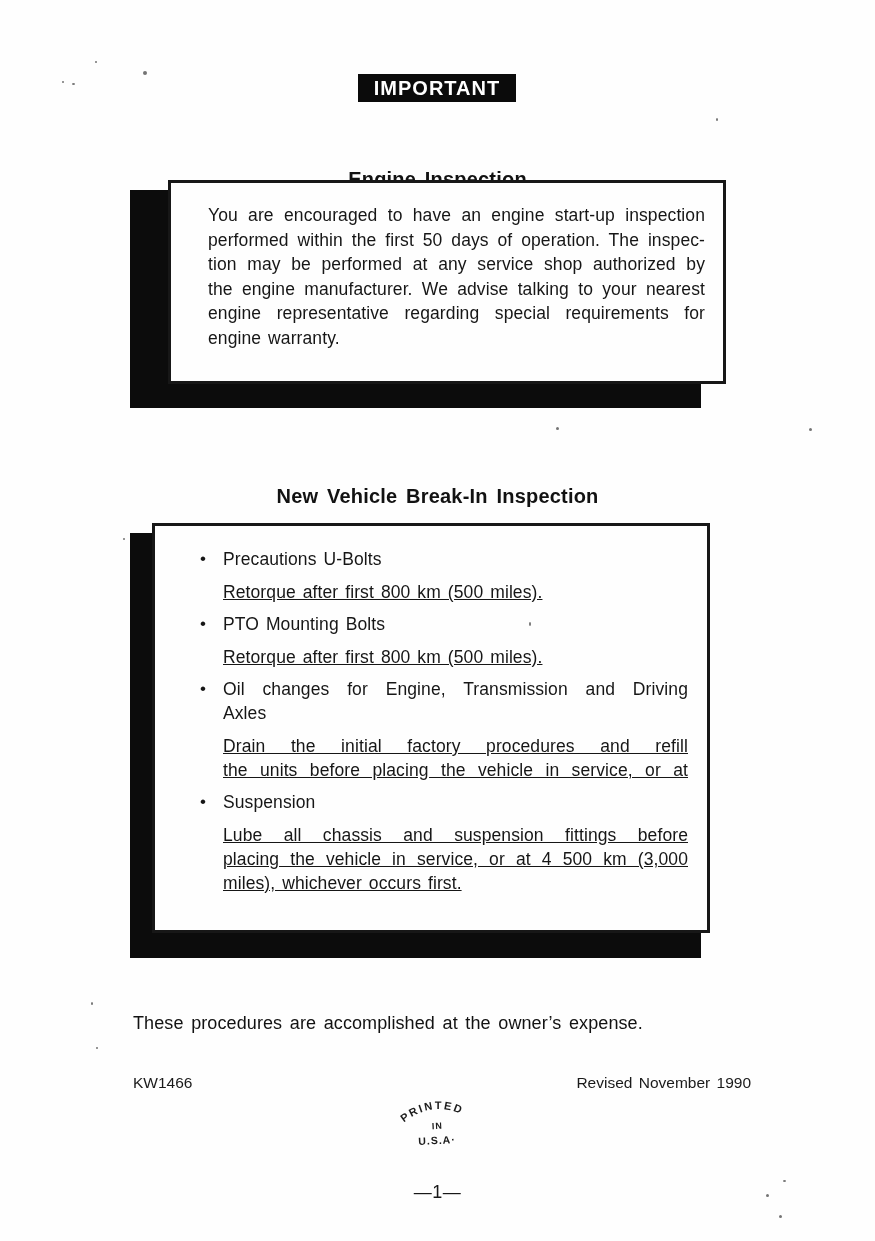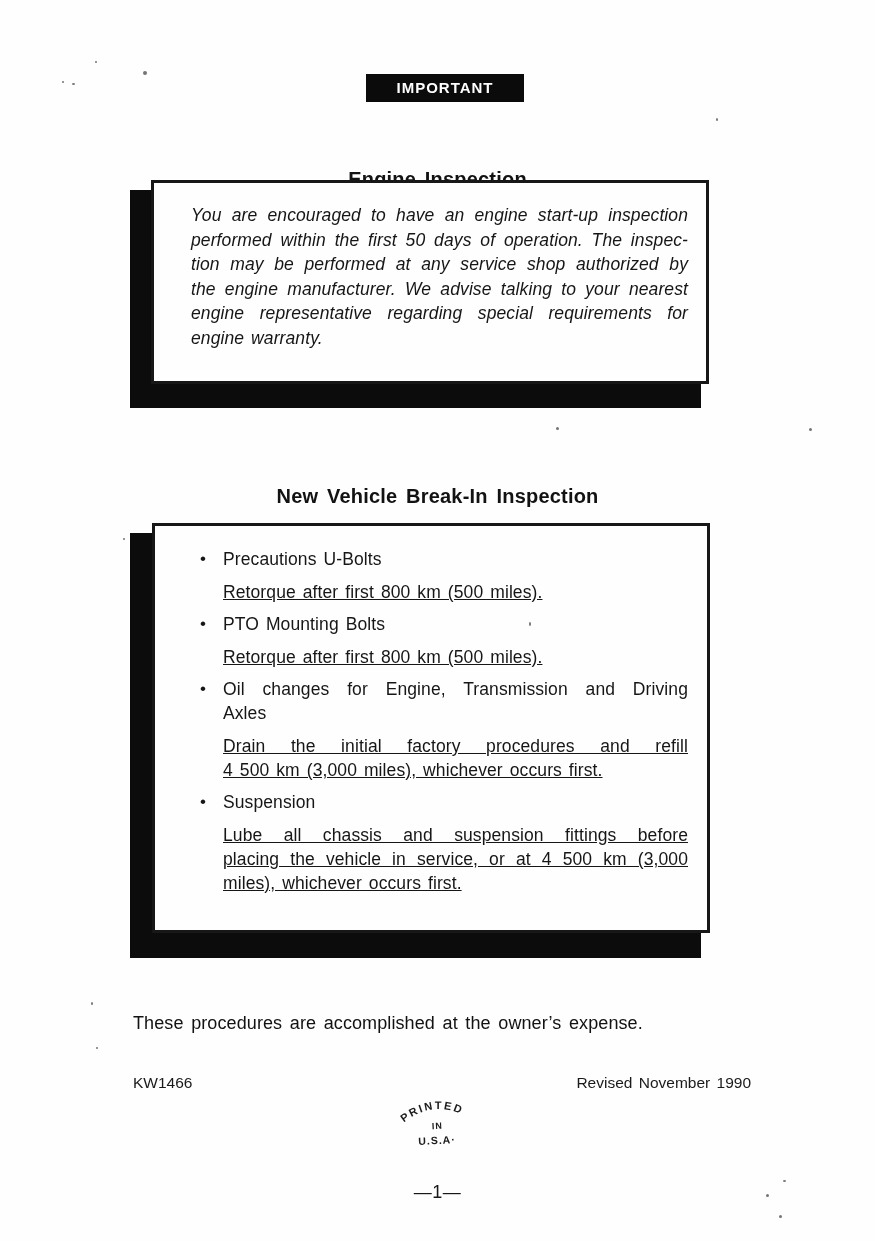--- a/index.html
+++ b/index.html
@@ -19,26 +19,25 @@
 
   
   .banner {
     position: absolute;
     left: 358px;
     top: 74px;
     width: 158px;
     height: 28px;
     background: #0b0b0b;
     color: #ffffff;
-    font-size: 15px;
+    font-size: 20px;
     font-weight: bold;
     letter-spacing: 1px;
     text-align: center;
     line-height: 28px;
-    margin-left: 8px;
   }
 
   .center-title {
     position: absolute;
     left: 0;
     right: 0;
     text-align: center;
     font-size: 20px;
     font-weight: bold;
     letter-spacing: 0.2px;
@@ -55,21 +54,21 @@
   }
   .shadow-1 { left: 130px; top: 190px; width: 571px; height: 218px; }
   .shadow-2 { left: 130px; top: 533px; width: 571px; height: 425px; }
 
   .white-box {
     position: absolute;
     background: #fefefe;
     border: 3px solid #171717;
     box-sizing: border-box;
   }
-  .box-1 { left: 151px; top: 180px; width: 558px; height: 204px; font-style: italic; }
+  .box-1 { left: 168px; top: 180px; width: 558px; height: 204px; }
   .box-2 { left: 152px; top: 523px; width: 558px; height: 410px; }
 
   .box-1 .box-inner {
     padding: 20px 18px 0 37px;
     font-size: 17.5px;
     line-height: 24.5px;
     letter-spacing: 0.1px;
     word-spacing: 2px;
     color: #161616;
   }
@@ -193,21 +192,21 @@
 
       <div class="bullet-item">
         <div class="bullet-marker">•</div>
         <div class="bullet-body">
           <div class="b-title">
             <div class="jl">Oil changes for Engine, Transmission and Driving</div>
             <div>Axles</div>
           </div>
           <div class="b-detail">
             <div class="jl">Drain the initial factory procedures and refill</div>
-            <div>4 500 km (3,000 miles), whichever occurs first.</div>
+            <div class="jl">the units before placing the vehicle in service, or at</div>
           </div>
         </div>
       </div>
 
       <div class="bullet-item">
         <div class="bullet-marker">•</div>
         <div class="bullet-body">
           <div class="b-title">Suspension</div>
           <div class="b-detail">
             <div class="jl">Lube all chassis and suspension fittings before</div>

